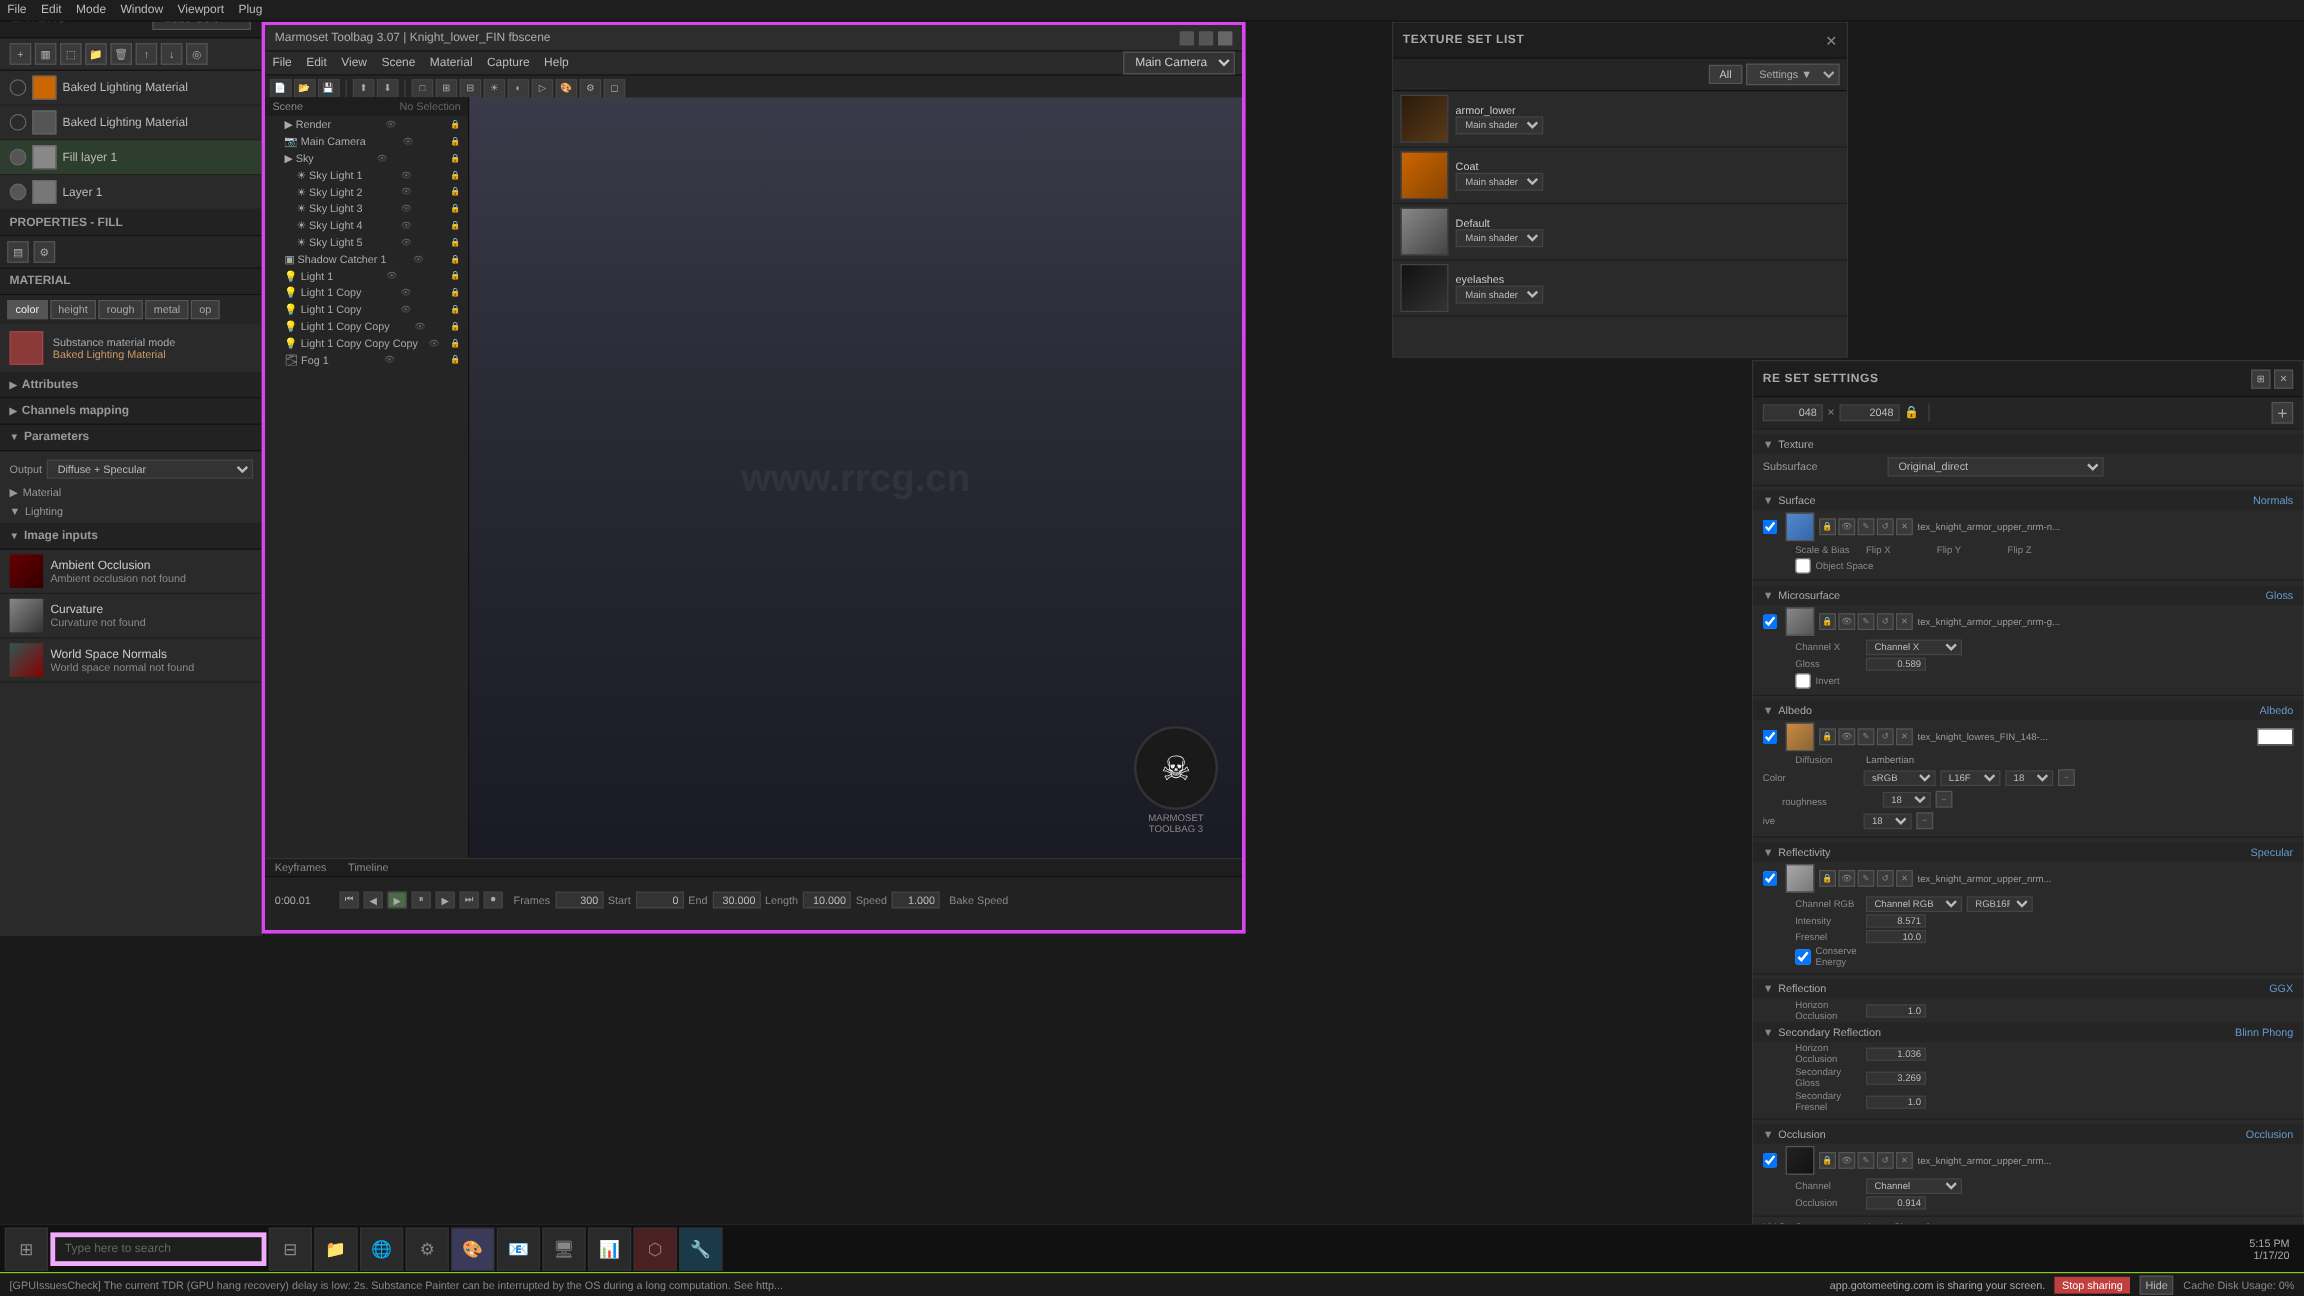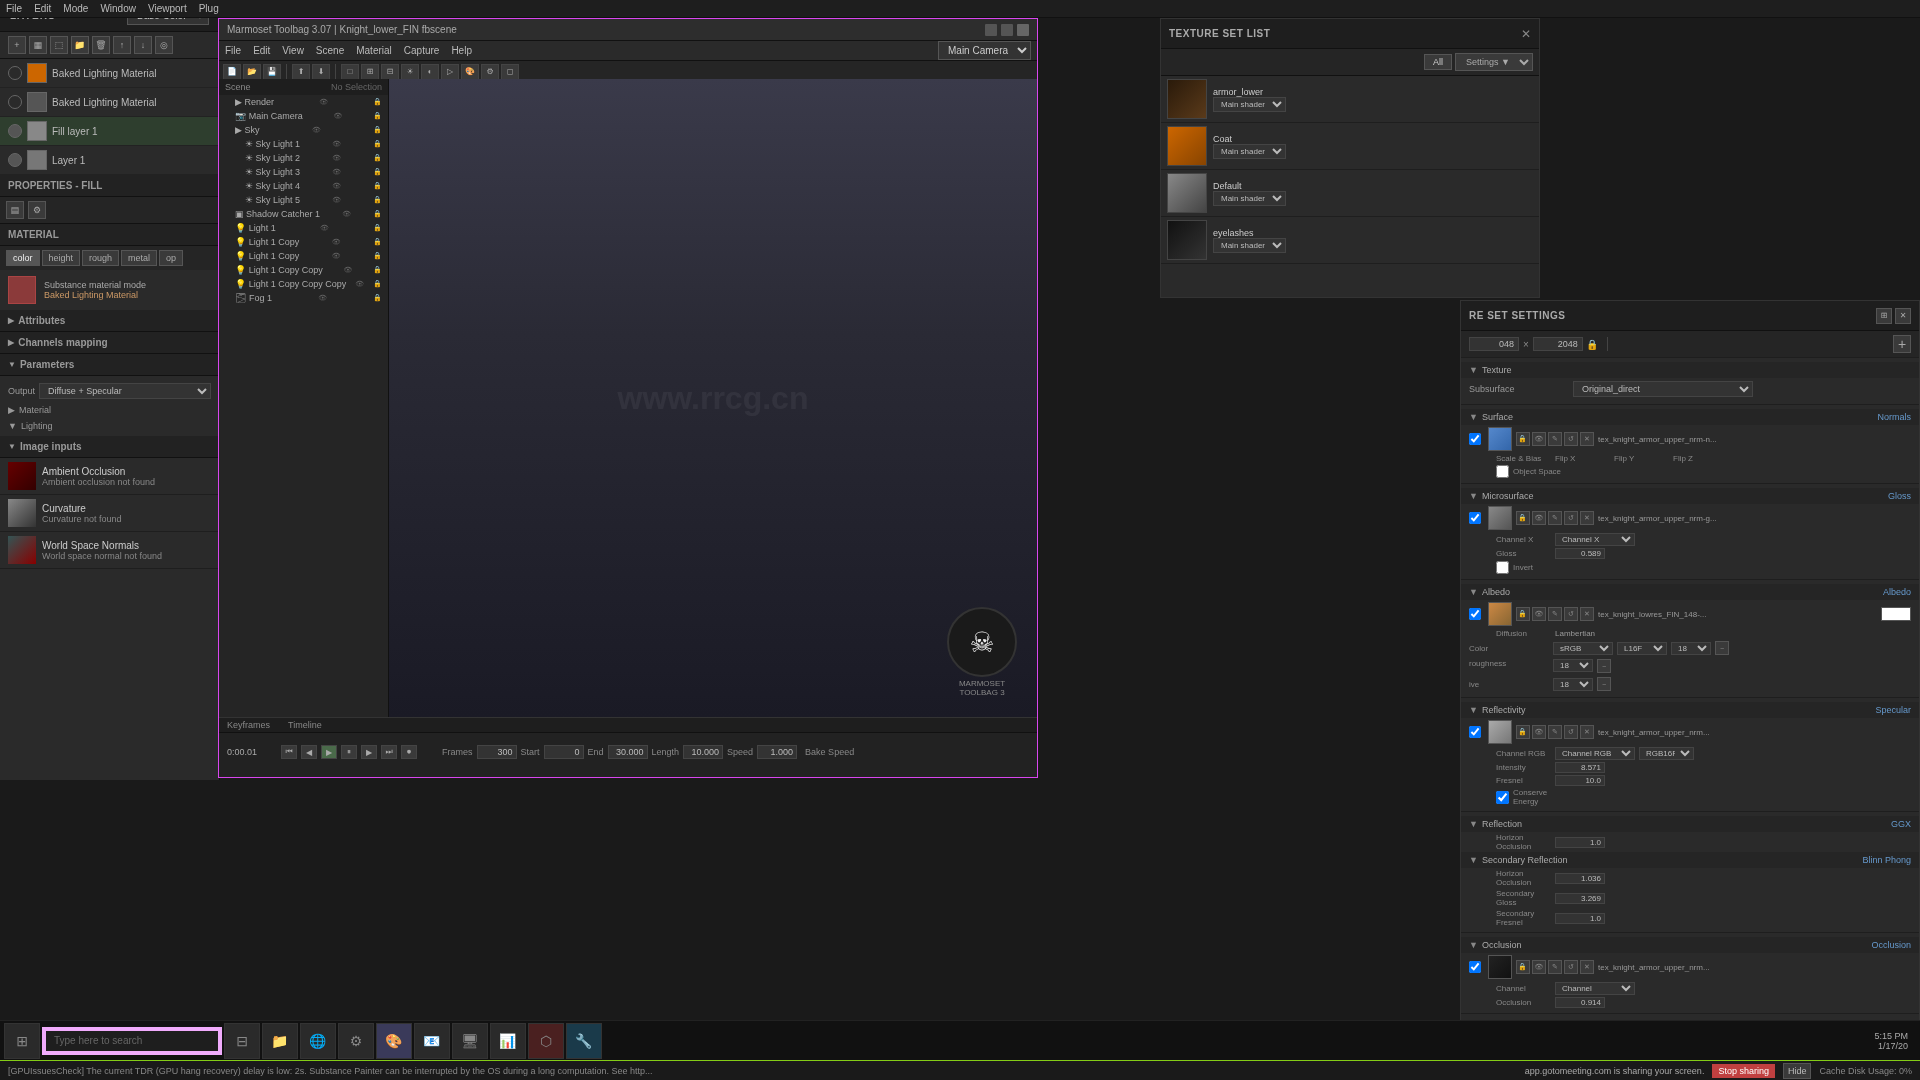--- a/index.html
+++ b/index.html
@@ -78,21 +78,21 @@
     .img-thumb.ao { background: linear-gradient(135deg, #600 0%, #300 100%); }
     .img-thumb.curv { background: linear-gradient(135deg, #888 0%, #333 100%); }
     .img-thumb.wsn { background: linear-gradient(135deg, #355 0%, #800 100%); }
     .img-info { flex: 1; }
     .img-name { font-size: 10px; color: #ccc; }
     .img-status { font-size: 9px; color: #888; }
 
     
     #marmoset-window {
       position: absolute; left: 218px; top: 18px; width: 820px; height: 760px;
-      background: #1a1a1a; border: 1px solid #d946ef;
+      background: #1a1a1a; border: 3px solid #d946ef;
     }
     .marmoset-titlebar {
       background: #2d2d2d; height: 22px; display: flex; align-items: center;
       padding: 0 8px; gap: 8px; border-bottom: 1px solid #111;
       font-size: 10px; color: #aaa;
     }
     .win-btn { width: 12px; height: 12px; border-radius: 1px; cursor: pointer; }
     .win-btn.min { background: #555; }
     .win-btn.max { background: #555; }
     .win-btn.close { background: #666; }
@@ -528,21 +528,21 @@
     </div>
     <div style="display:flex;align-items:center;padding:2px 8px;gap:4px;height:38px">
       <span style="font-size:9px;color:#aaa;width:50px">0:00.01</span>
       <div class="tl-btn">⏮</div>
       <div class="tl-btn">◀</div>
       <div class="tl-btn" style="background:#4a6a4a">▶</div>
       <div class="tl-btn">⏸</div>
       <div class="tl-btn">▶</div>
       <div class="tl-btn">⏭</div>
       <div class="tl-btn">⏺</div>
-      <span style="font-size:9px;color:#888;margin-left:21px">Frames</span>
+      <span style="font-size:9px;color:#888;margin-left:5px">Frames</span>
       <input type="text" class="value-input" value="300" style="width: 40px;">
       <span style="font-size:9px;color:#888">Start</span>
       <input type="text" class="value-input" value="0" style="">
       <span style="font-size:9px;color:#888">End</span>
       <input type="text" class="value-input" value="30.000" style="">
       <span style="font-size:9px;color:#888">Length</span>
       <input type="text" class="value-input" value="10.000" style="">
       <span style="font-size:9px;color:#888">Speed</span>
       <input type="text" class="value-input" value="1.000" style="">
       <span style="font-size:9px;color:#888;margin-left:4px">Bake Speed</span>
@@ -712,21 +712,21 @@
       <span style="font-size:8px;color:#999">Lambertian</span>
     </div>
 
     <div style="display:flex;align-items:center;padding:2px 8px;gap:4px;flex-wrap:wrap">
       <span style="font-size:8px;color:#888;width:80px">Color</span>
       <select class="channel-dropdown" style="width:60px"><option>sRGB</option></select>
       <select class="channel-dropdown" style="width:50px"><option>L16F</option></select>
       <select class="channel-dropdown" style="width:40px"><option>18</option></select>
       <div class="map-icon">−</div>
     </div>
-    <div style="display:flex;align-items:flex-start;padding:2px 8px;gap:4px">
+    <div style="display:flex;align-items:flex-end;padding:2px 24px;gap:4px">
       <span style="font-size:8px;color:#888;width:80px">roughness</span>
       <select class="channel-dropdown" style="width:40px"><option>18</option></select>
       <div class="map-icon">−</div>
     </div>
     <div style="display:flex;align-items:center;padding:2px 8px;gap:4px">
       <span style="font-size:8px;color:#888;width:80px">ive</span>
       <select class="channel-dropdown" style="width:40px"><option>18</option></select>
       <div class="map-icon">−</div>
     </div>
   </div>

